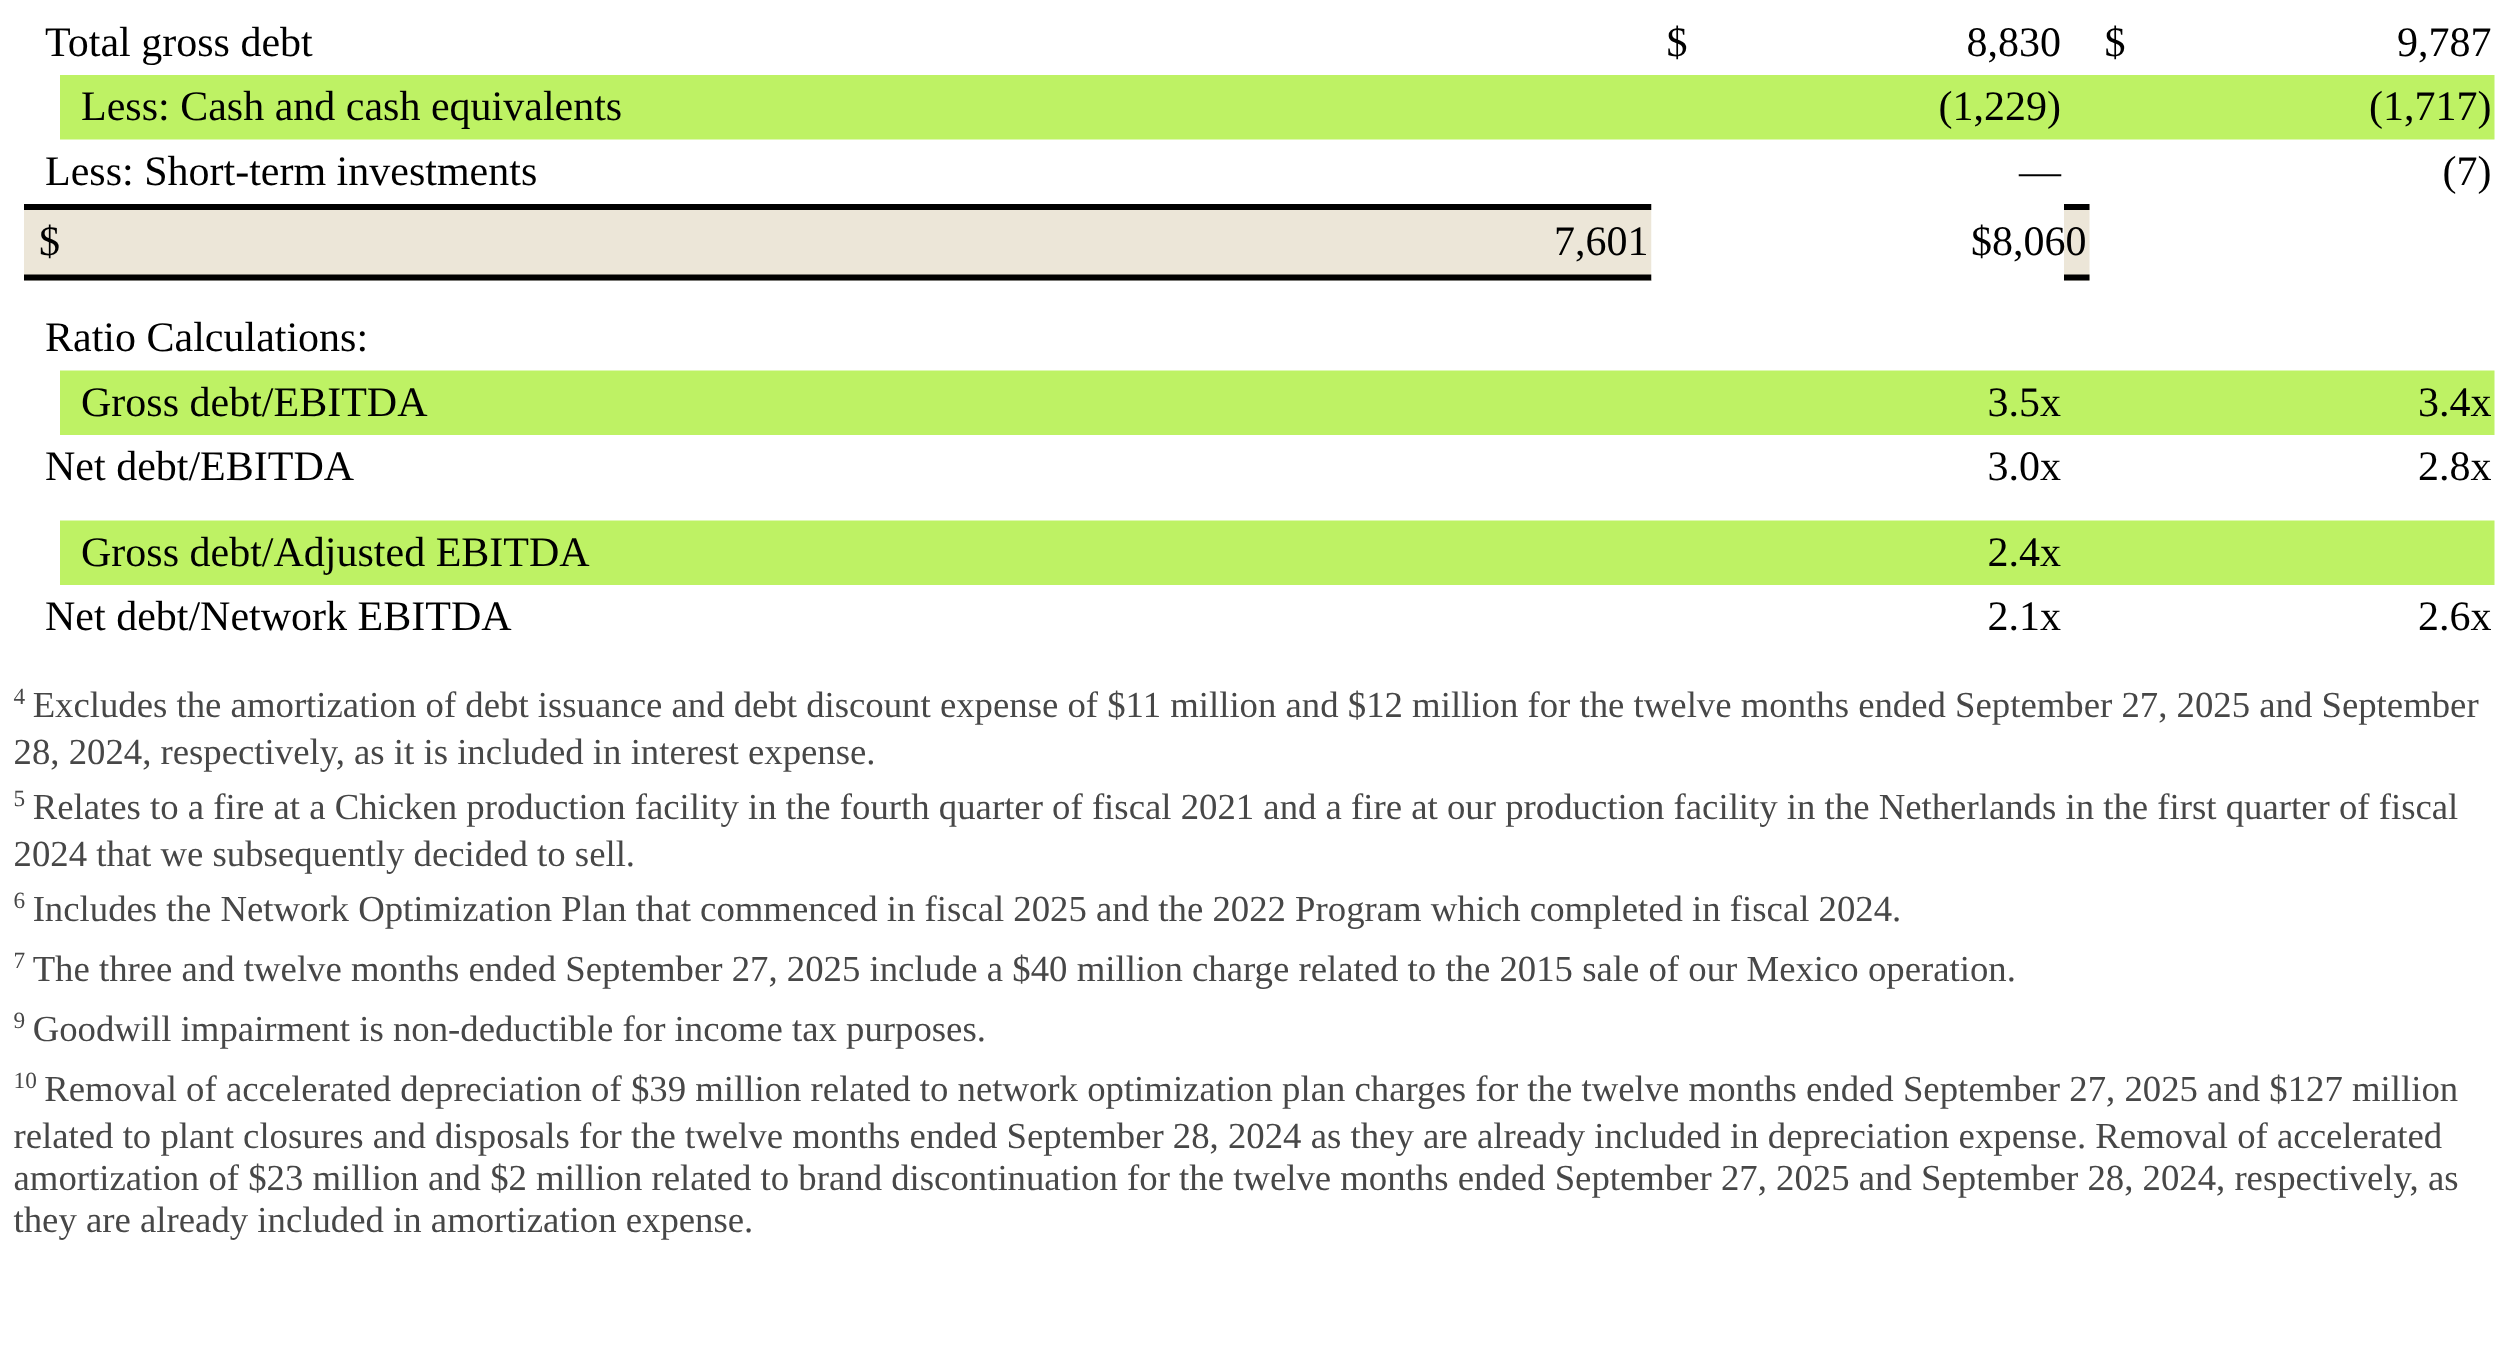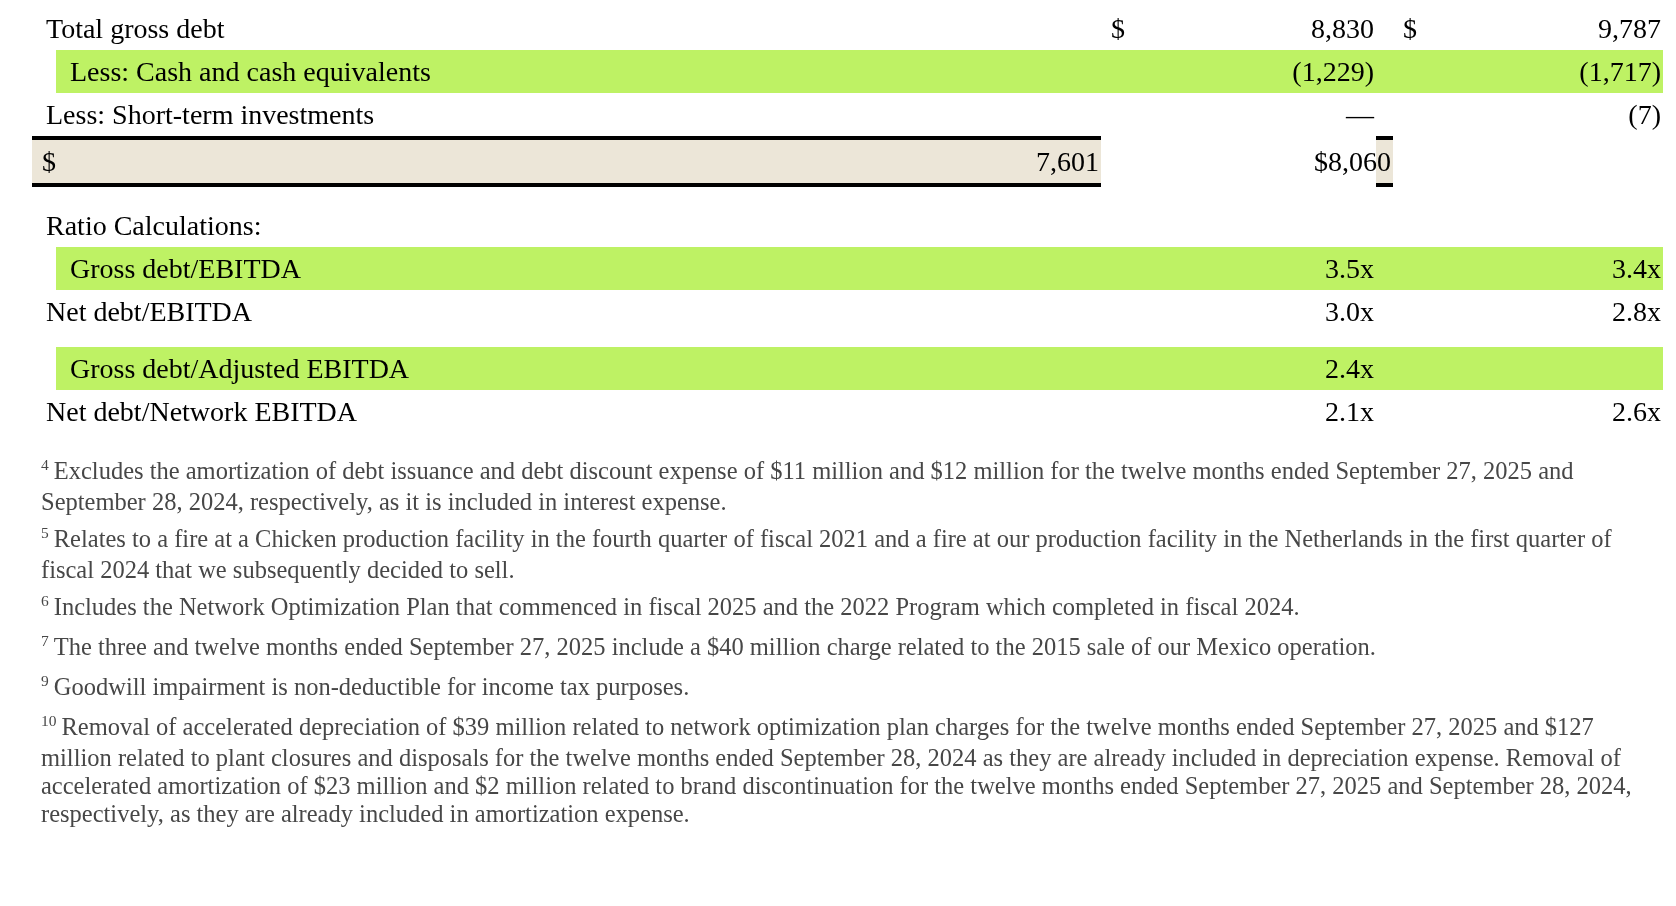--- a/index.html
+++ b/index.html
@@ -5,21 +5,21 @@
   html, body {
     margin: 0;
     padding: 0;
     background: #ffffff;
     width: 1676px;
     height: 906px;
     font-family: "Liberation Serif", "DejaVu Serif", serif;
     color: #000;
     overflow: hidden;
   }
-  .doc { width: 1676px; padding-top: 7px; box-sizing: border-box; padding-left: 16px; }
+  .doc { width: 1676px; padding-top: 7px; box-sizing: border-box; }
 
   
   .trow {
     display: grid;
     grid-template-columns: 1fr 275px 17px 270px;
     height: 43px;
     align-items: center;
     margin: 0 13px 0 16px;
     font-size: 28px;
     line-height: 43px;
@@ -50,21 +50,21 @@
   .section-gap { height: 17px; }
   .mid-gap { height: 14px; }
 
   
   .footnotes {
     margin: 24px 14px 0 9px;
     font-size: 24.5px;
     line-height: 28px;
     color: #474747;
   }
-  .footnotes p { margin: 9px 16px; }
+  .footnotes p { margin: 9px 0; }
   .fnsup {
     font-size: 15.5px;
     vertical-align: baseline;
     position: relative;
     top: -9px;
     margin-right: 5px;
   }
 </style>
 </head>
 <body>

